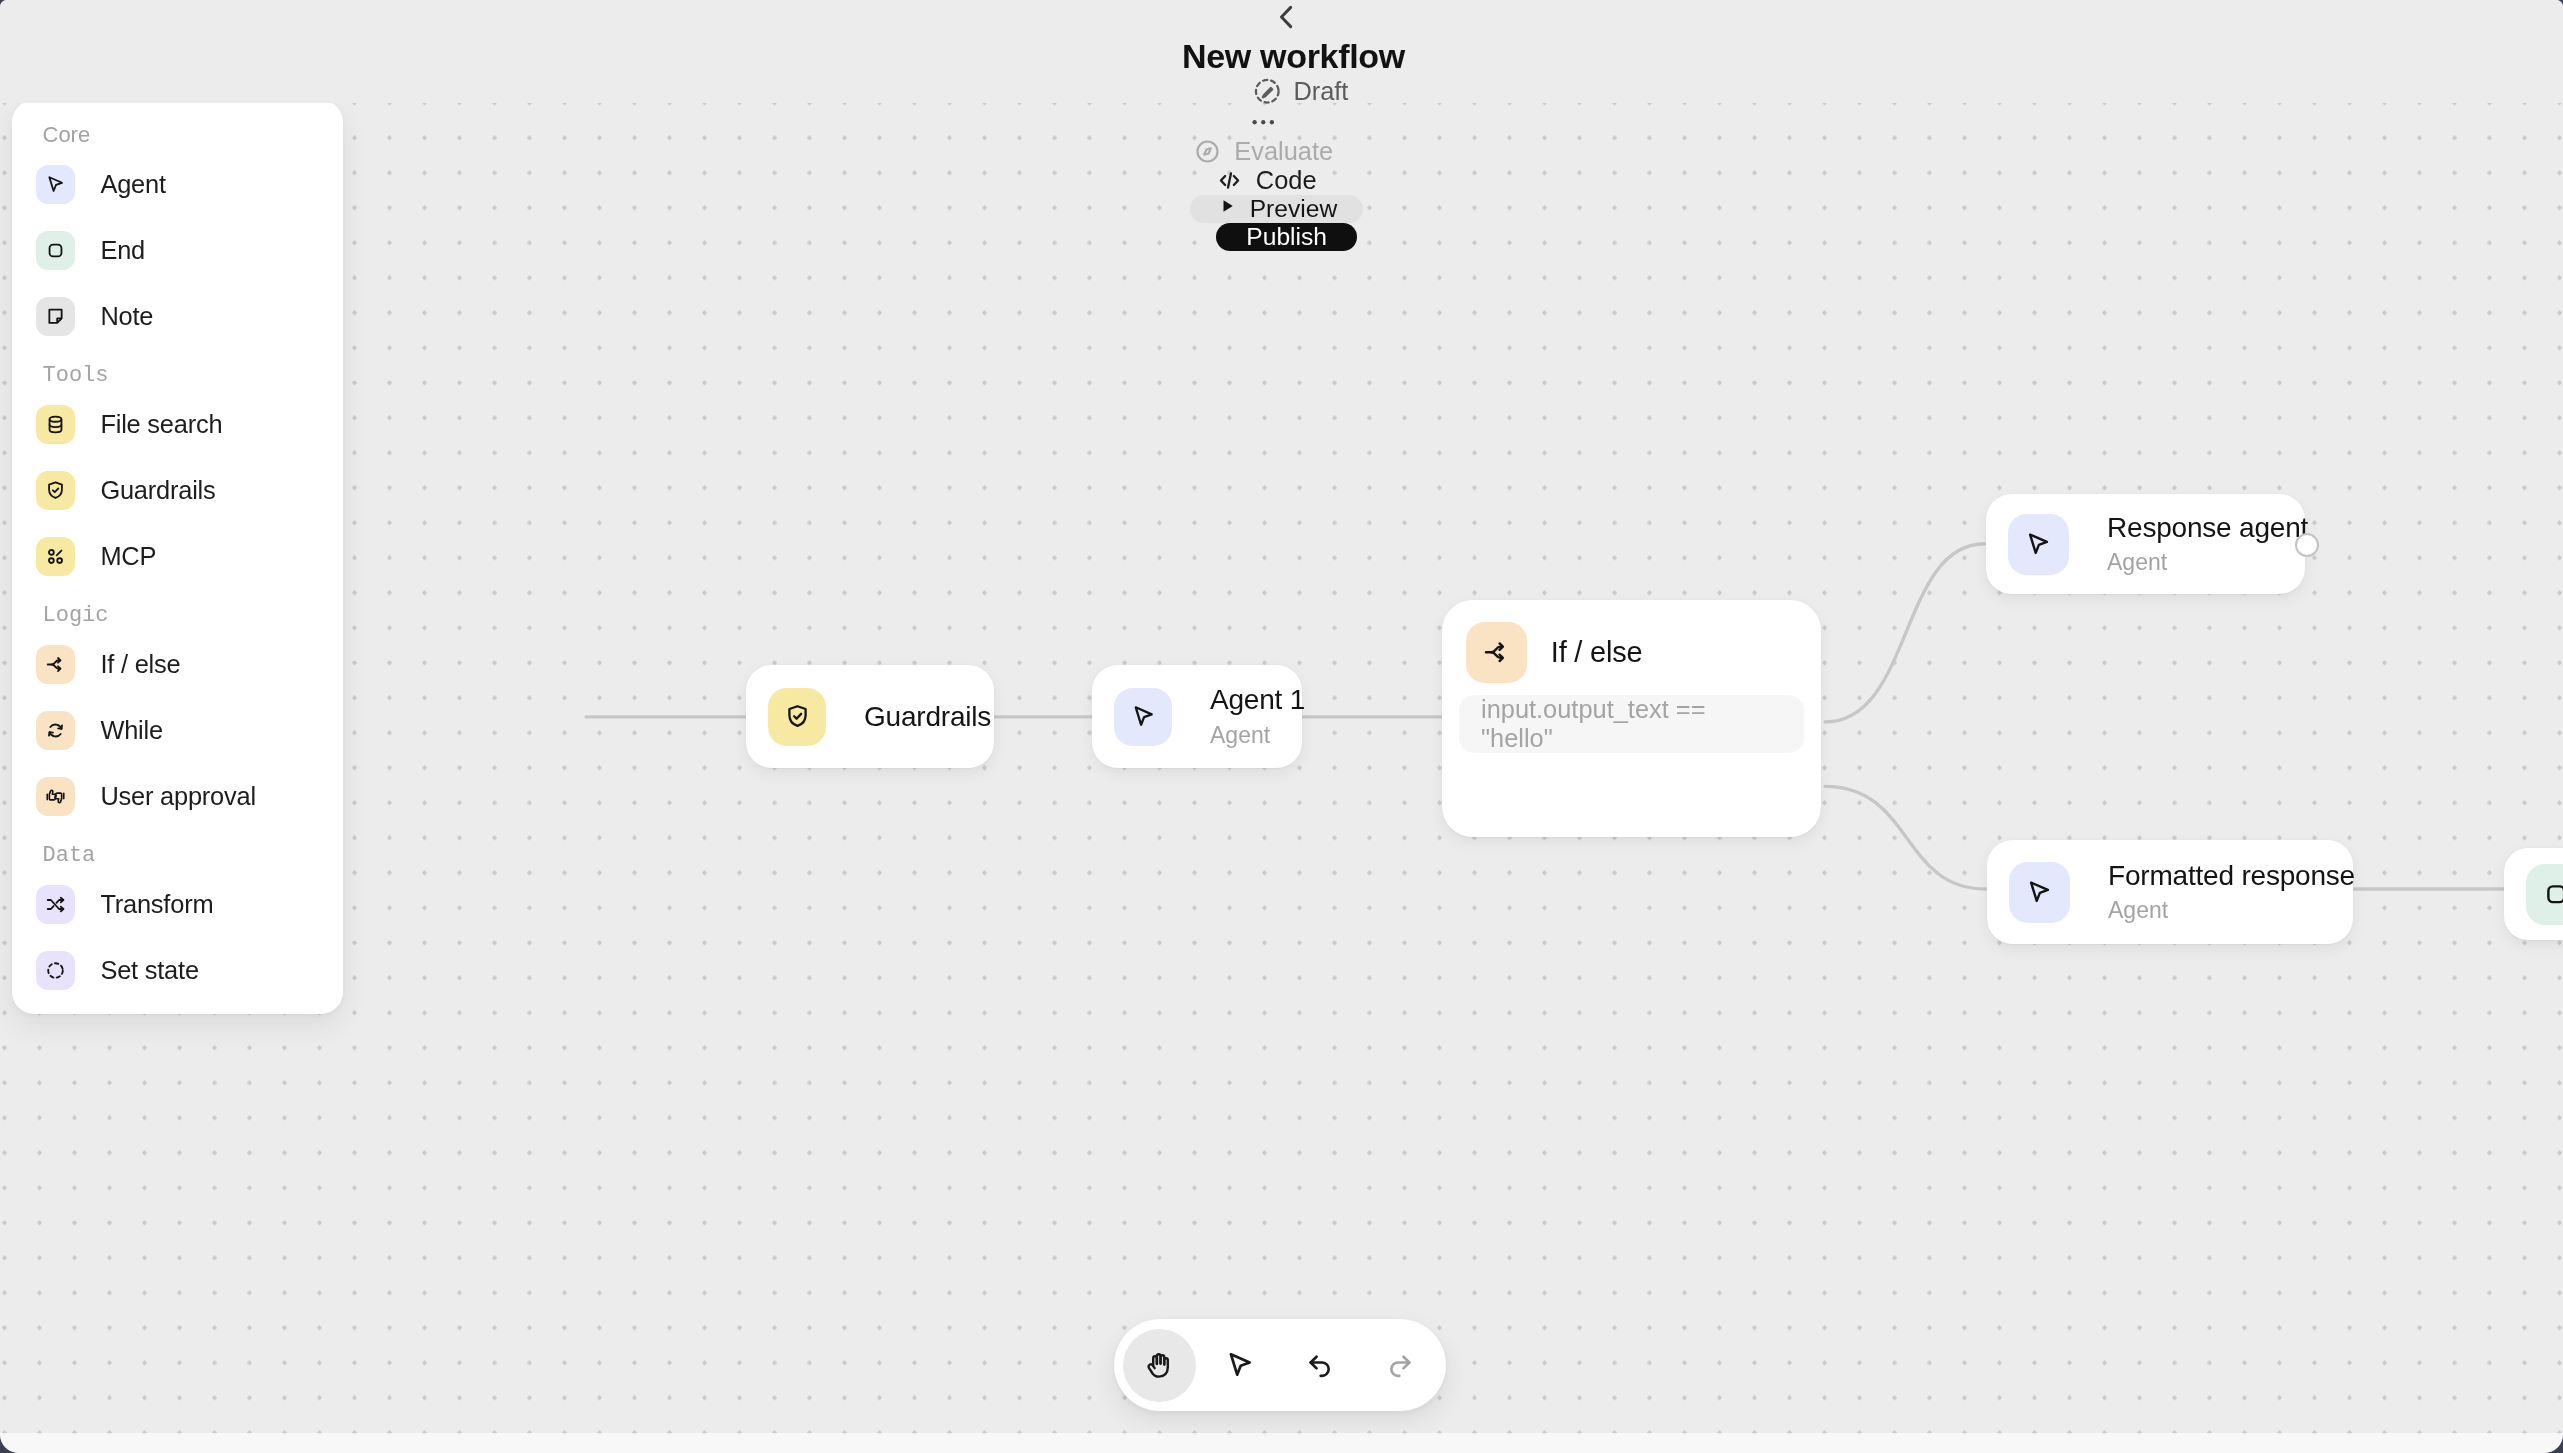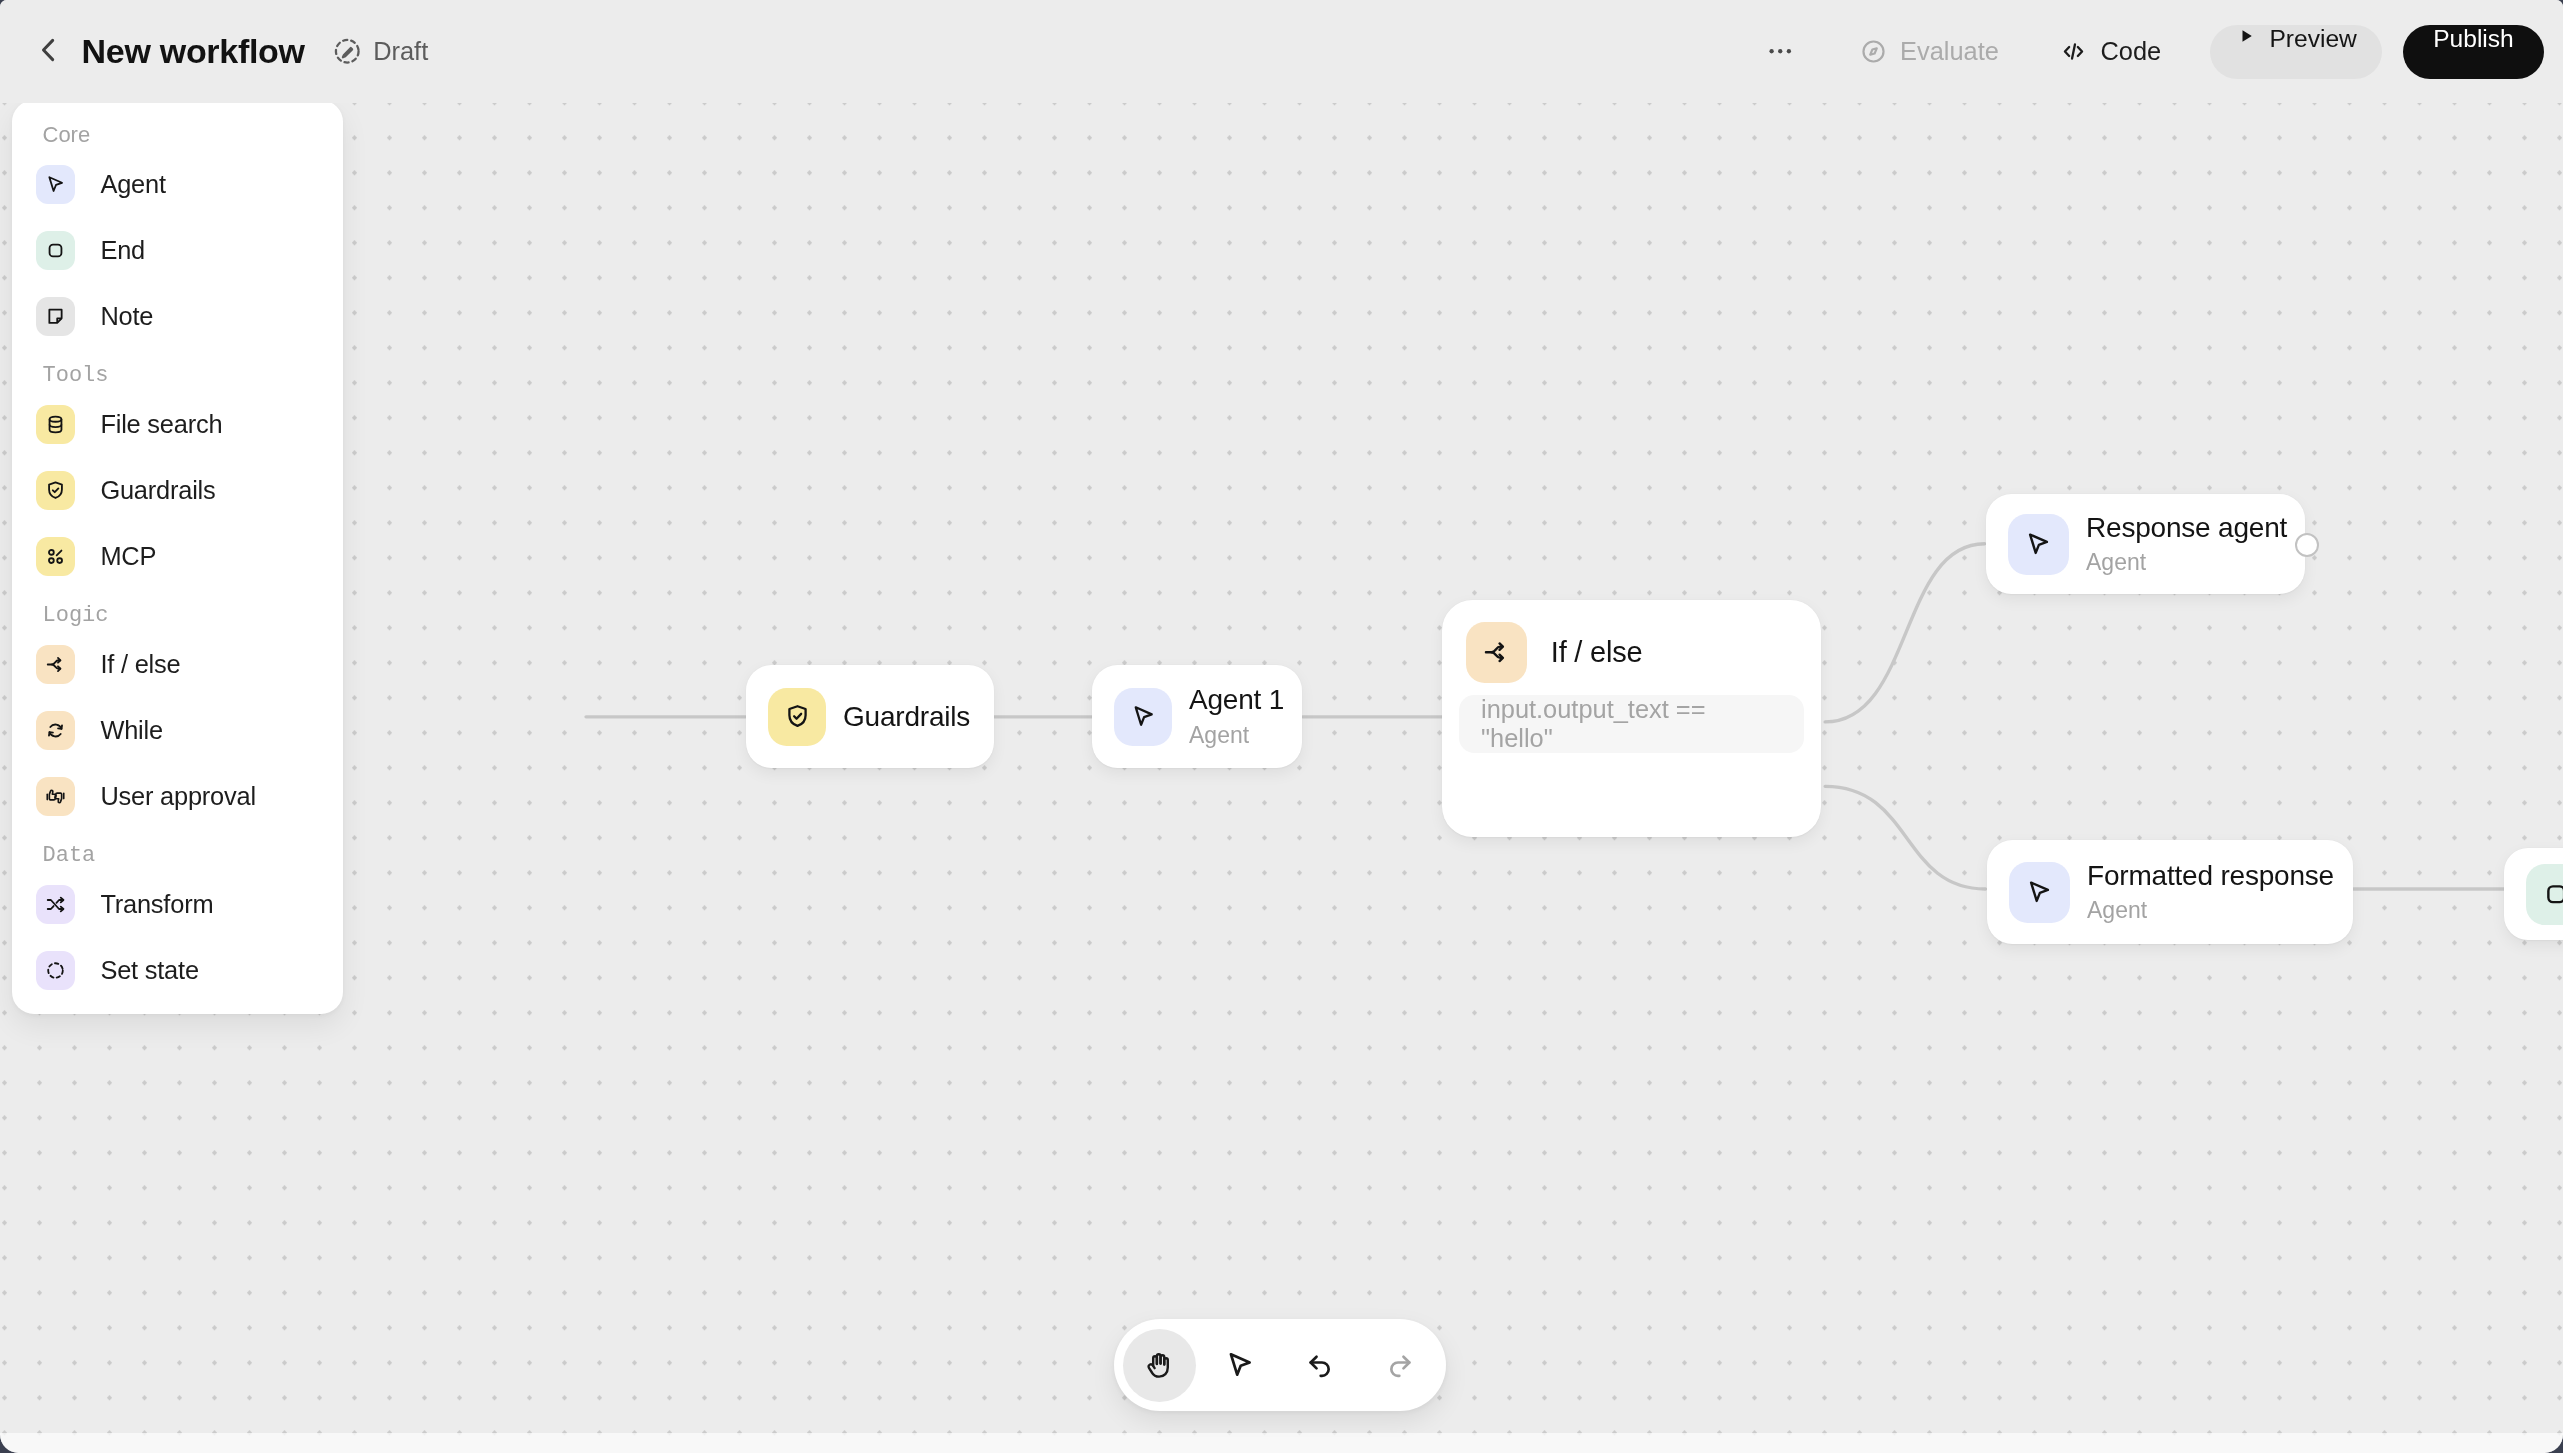--- a/index.html
+++ b/index.html
@@ -22,21 +22,21 @@
     background-image:radial-gradient(circle,#cbcbcb 2px,transparent 2.3px);
     background-size:35px 35px;
     background-position:22px 15.3px;
   }
   .edges{position:absolute;left:0;top:0;pointer-events:none;}
   .edges path{stroke:#c7c7c7;stroke-width:4;fill:none;stroke-linecap:round;}
 
   .node{
     position:absolute;background:#fff;border-radius:25.4px;
     box-shadow:0 0.8px 1.7px rgba(0,0,0,.04),0 5.1px 15.3px rgba(0,0,0,.06);
-    display:flex;align-items:center;gap:17px;padding:0 22px;
+    display:flex;align-items:center;gap:38px;padding:0 22px;
     box-sizing:border-box;
   }
   .node .nicon{
     flex:0 0 auto;display:flex;align-items:center;justify-content:center;
     border-radius:18.7px;color:#141414;
   }
   .nicon svg{display:block;}
   .ntitle{font-size:28px;font-weight:500;color:#141414;letter-spacing:-0.2px;white-space:nowrap;}
   .nsub{font-size:23px;color:#a3a3a3;margin-top:5.1px;}
   .ncol{display:flex;flex-direction:column;justify-content:center;}
@@ -94,21 +94,21 @@
     width:39px;height:39px;border-radius:12px;
     display:flex;align-items:center;justify-content:center;color:#141414;
   }
   .pitem .plabel{font-size:25.4px;color:#1d1d1d;letter-spacing:-0.2px;}
 
   
   .topbar{
     position:absolute;left:0;top:0;right:0;height:103px;
     background:#ececec;
     display:flex;align-items:center;
-    padding:0 18.7px 0 29px;box-sizing:border-box;
+    padding:0 18.7px 0 29px;box-sizing:border-box;flex-direction:column;
   }
   .btn-back{
     width:39px;height:39px;border:none;background:transparent;color:#3f3f3f;
     display:flex;align-items:center;justify-content:center;padding:0;cursor:pointer;
   }
   .wf-title{font-size:34px;font-weight:700;color:#121212;margin-left:13.6px;letter-spacing:-0.3px;}
   .draft{display:flex;align-items:center;gap:11px;margin-left:27px;color:#5c5c5c;}
   .draft .dlabel{font-size:25.4px;}
   .spacer{flex:1;}
   .btn-more{

